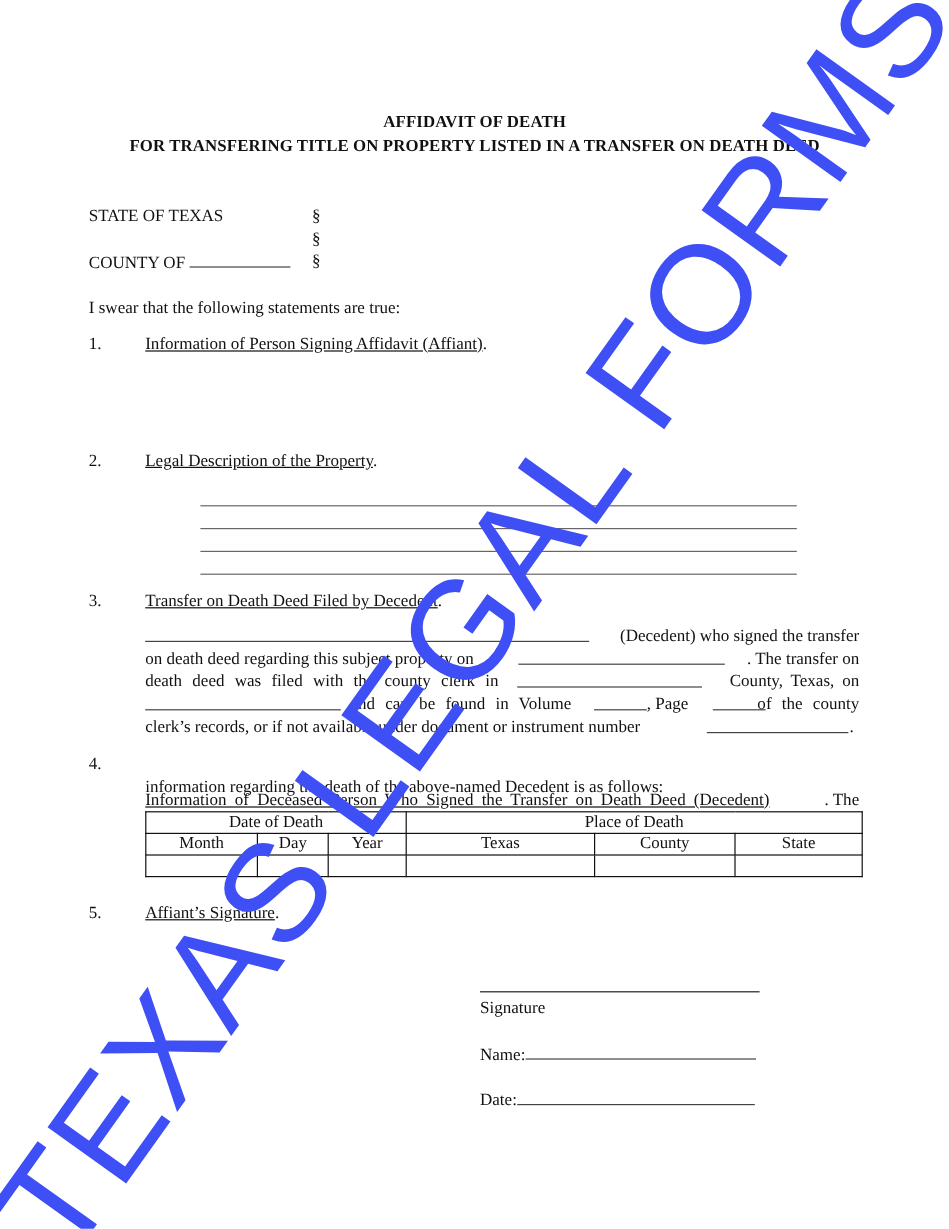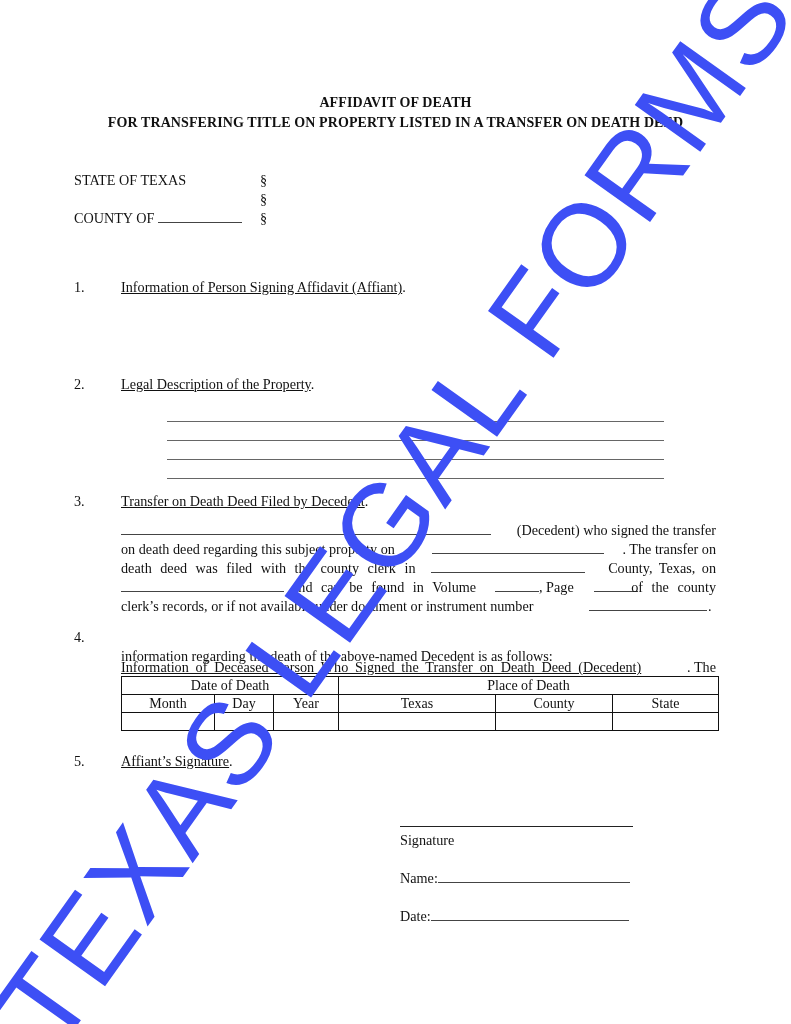--- a/index.html
+++ b/index.html
@@ -28,20 +28,21 @@
 
   <div class="abs" style="left:74px; top:172px;">STATE OF TEXAS</div>
   <div class="abs" style="left:260px; top:172px;">§</div>
   <div class="abs" style="left:260px; top:191px;">§</div>
   <div class="abs" style="left:74px; top:210px;">
     <span>COUNTY OF</span>
     <span class="blank" style="width:84px;"></span>
   </div>
   <div class="abs" style="left:260px; top:210px;">§</div>
 
+  <div class="abs" style="left:74px; top:249px;">I swear that the following statements are true:</div>
 
   <div class="abs" style="left:74px; top:279px;">1.</div>
   <div class="abs" style="left:121px; top:279px;"><span class="u">Information of Person Signing Affidavit (Affiant)</span>.</div>
 
   <div class="abs" style="left:74px; top:376px;">2.</div>
   <div class="abs" style="left:121px; top:376px;"><span class="u">Legal Description of the Property</span>.</div>
   <div class="line" style="left:167px; top:421px; width:497px;"></div>
   <div class="line" style="left:167px; top:440px; width:497px;"></div>
   <div class="line" style="left:167px; top:459px; width:497px;"></div>
   <div class="line" style="left:167px; top:478px; width:497px;"></div>

